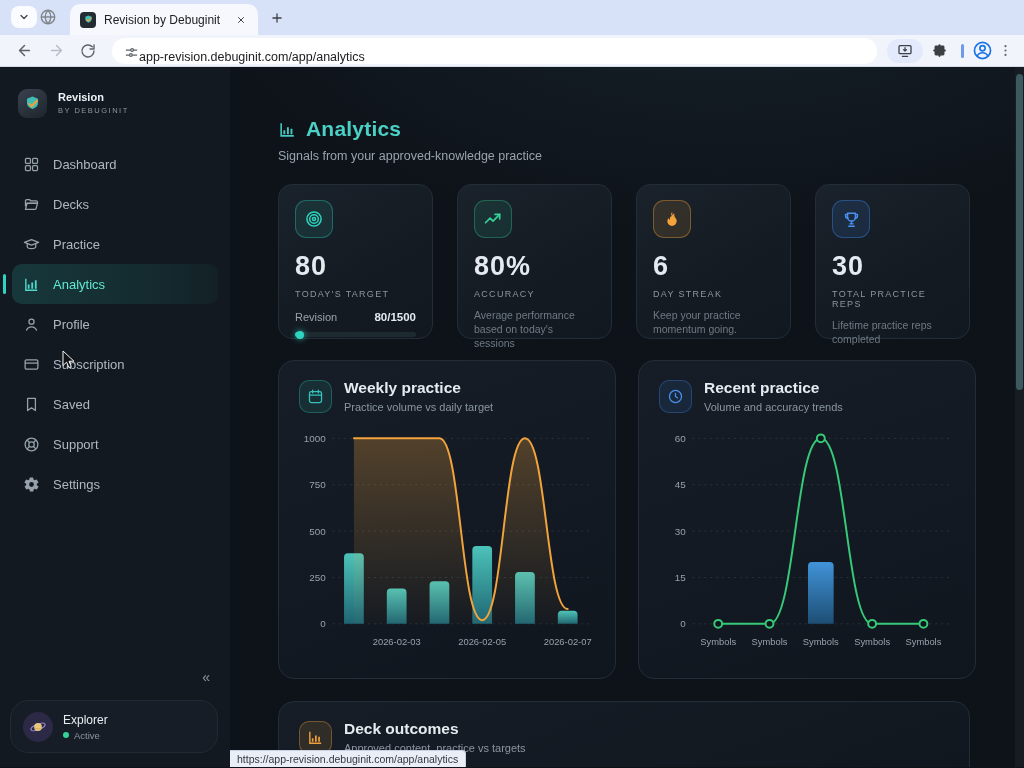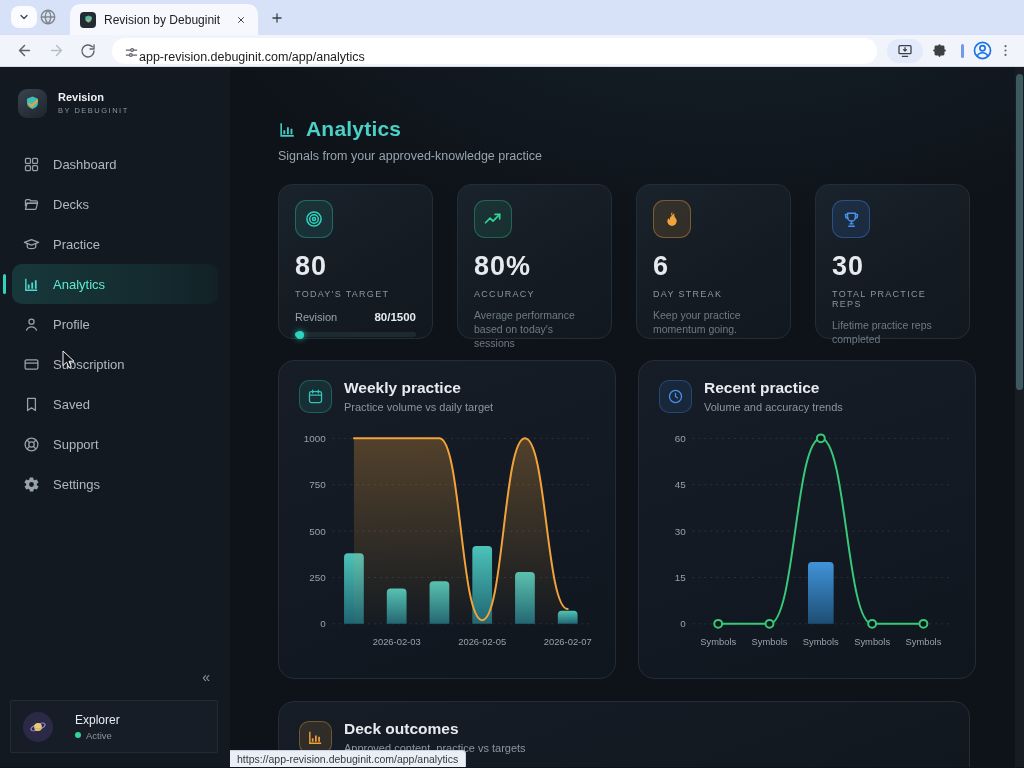--- a/index.html
+++ b/index.html
@@ -57,22 +57,22 @@
     color:#aeb8c2; cursor:default; }
   .nav-item .nicon { width:17px; height:17px; color:#97a2ad; flex:none; display:flex; }
   .nav-item.active { background:linear-gradient(90deg,#17383b,#14292d 75%, #132127);
     color:#5eead4; }
   .nav-item.active .nicon { color:#4fd8cb; }
   .nav-item.active::before { content:""; position:absolute; left:-9px; top:10px; width:3px;
     height:20px; background:#2dd4bf; border-radius:2px; }
   .collapse { position:absolute; right:20px; bottom:82px; background:none; border:none;
     color:#8b96a1; font-size:14px; }
   .explorer { position:absolute; left:10px; right:12px; bottom:14px; height:53px;
-    background:#171d26; border:1px solid #222a34; border-radius:1px; display:flex;
-    align-items:center; gap:22px; padding:0 12px; }
+    background:#171d26; border:1px solid #222a34; border-radius:18px; display:flex;
+    align-items:center; gap:10px; padding:0 12px; }
   .exp-avatar { width:30px; height:30px; border-radius:50%; background:#2c2947;
     display:flex; align-items:center; justify-content:center; flex:none; }
   .exp-name { font-size:12px; color:#e8edf2; }
   .exp-status { display:flex; align-items:center; gap:5px; margin-top:3px; }
   .exp-dot { width:6px; height:6px; border-radius:50%; background:#34d399; }
   .exp-status span { font-size:9.5px; color:#8b96a1; }
 
   .main { position:relative; flex:1; overflow:hidden; padding:50px 0 0 48px;
     background:radial-gradient(860px 420px at 62% -90px, #16212a 0%, #0e1319 60%); }
   .content { width:692px; }

